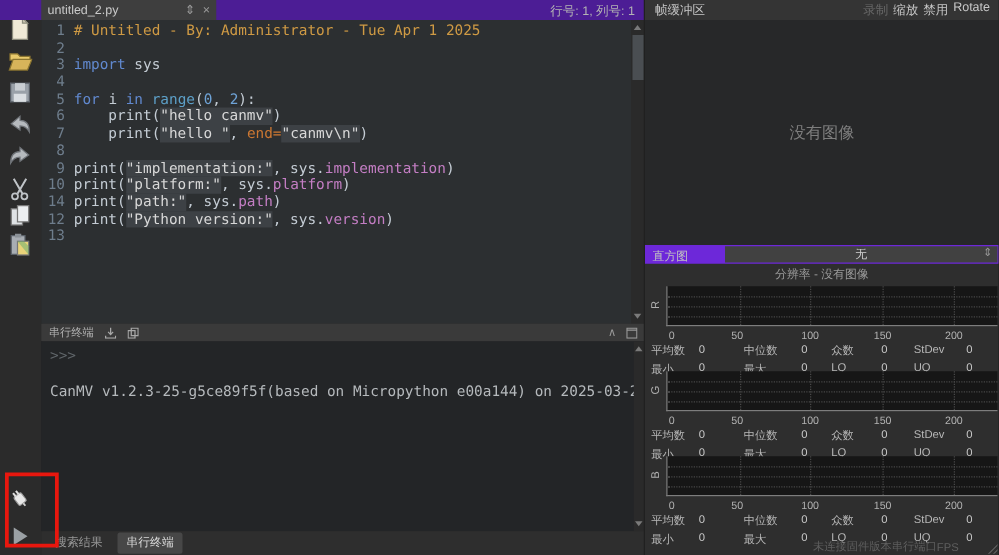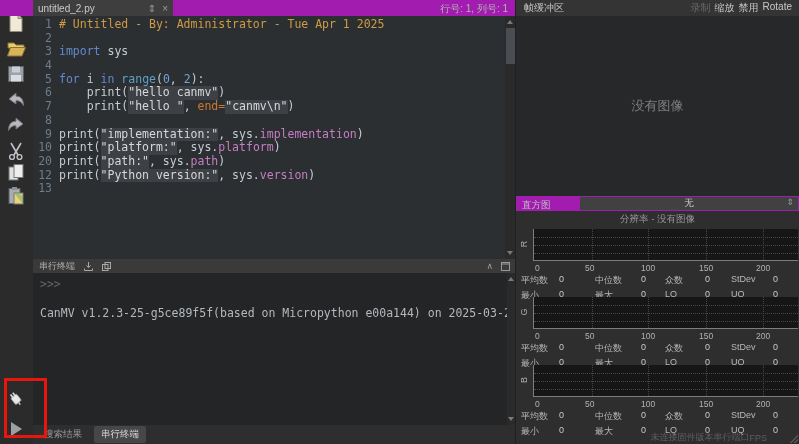--- a/index.html
+++ b/index.html
@@ -5,21 +5,21 @@
   html,body{margin:0;padding:0;background:#1b1b1b;}
   .root{position:relative;width:799px;height:444px;background:#2e2e2e;overflow:hidden;
         font-family:"Liberation Sans",sans-serif;color:#c8c8c8;-webkit-font-smoothing:antialiased;}
 
   
   .toolbar{position:absolute;left:0;top:0;width:33px;height:444px;background:#2b2b2b;border-right:1px solid #242424;}
   .tbtn{position:absolute;left:5px;width:22px;height:22px;display:flex;align-items:center;justify-content:center;}
   .tbtn svg{width:20px;height:20px;}
 
   
-  .tabbar{position:absolute;left:0;top:0;width:516px;height:16px;background:#a21caf;}
+  .tabbar{position:absolute;left:0;top:0;width:516px;height:16px;background:#4c1d95;}
   .tab{position:absolute;left:33px;top:0;height:16px;width:140px;background:#3e3e3e;display:flex;align-items:center;
        font-size:10px;color:#cacaca;padding:0 5px;box-sizing:border-box;}
   .tab .tlabel{flex:1;white-space:nowrap;overflow:hidden;}
   .tab .tadj,.tab .tclose{color:#9a9a9a;font-size:10px;margin-left:6px;cursor:default;}
   .linecol{position:absolute;right:8px;top:2px;font-size:10px;color:#b4b4b4;}
 
   
   .editor{position:absolute;left:33px;top:16px;width:472px;height:243px;background:#2c2f31;overflow:hidden;padding-top:2px;box-sizing:border-box;}
   .code-line{display:flex;height:13.7px;font:11.5px "DejaVu Sans Mono",monospace;white-space:pre;line-height:13.7px;}
   .ln{width:19px;text-align:right;margin-right:7px;color:#6e7d8c;flex:none;}
@@ -60,21 +60,21 @@
   
   .vsplit{position:absolute;left:515px;top:0;width:1px;height:444px;background:#202020;}
   .fbheader{position:absolute;left:516px;top:0;width:283px;height:16px;background:#343434;display:flex;align-items:center;font-size:10px;}
   .fbheader .fbtitle{margin-left:8px;color:#c8c8c8;}
   .fbbtns{margin-left:auto;display:flex;gap:4px;margin-right:7px;}
   .fbbtn{color:#c8c8c8;}
   .fbbtn.dis{color:#686868;}
   .fbview{position:absolute;left:516px;top:16px;width:283px;height:180px;background:#272829;display:flex;align-items:center;justify-content:center;}
   .noimg{color:#7e7e7e;font-size:13px;}
 
-  .histbar{position:absolute;left:516px;top:196px;width:283px;height:15px;background:#a21caf;}
+  .histbar{position:absolute;left:516px;top:196px;width:283px;height:15px;background:#6d28d9;}
   .histlabel{position:absolute;left:6px;top:2.5px;font-size:9.5px;color:#c0c0c0;}
   .histcombo{position:absolute;left:64px;right:1px;top:1px;bottom:1px;background:#414141;display:flex;align-items:center;justify-content:center;font-size:9.5px;color:#d2d2d2;}
   .comboarrow{position:absolute;right:4px;top:0;color:#9a9a9a;font-size:9px;}
   .histtitle{position:absolute;left:516px;top:213px;width:283px;text-align:center;font-size:9.5px;color:#9a9a9a;}
 
   .channels{position:absolute;left:516px;top:227px;width:283px;height:205px;}
   .chan{position:relative;height:68px;}
   .chanlabel{position:absolute;left:1px;top:12px;width:14px;font-size:9px;color:#b0b0b0;transform:rotate(-90deg);text-align:center;}
   .chart{position:absolute;left:17px;right:1px;top:2px;height:31px;background:#161616;border-left:1px solid #7d7d7d;border-bottom:1px solid #7d7d7d;}
   .hgrid{position:absolute;left:0;right:0;height:0;border-top:1px dotted #474747;}
@@ -178,21 +178,21 @@
       <div class="code-line"><span class="ln">1</span><span class="tk-cmt"># Untitled - By: Administrator - Tue Apr 1 2025</span></div>
       <div class="code-line"><span class="ln">2</span></div>
       <div class="code-line"><span class="ln">3</span><span class="tk-kw">import</span><span class="tk-pln"> sys</span></div>
       <div class="code-line"><span class="ln">4</span></div>
       <div class="code-line"><span class="ln">5</span><span class="tk-kw">for</span><span class="tk-pln"> i </span><span class="tk-kw">in</span><span class="tk-pln"> </span><span class="tk-fn">range</span><span class="tk-pln">(</span><span class="tk-num">0</span><span class="tk-pln">, </span><span class="tk-num">2</span><span class="tk-pln">):</span></div>
       <div class="code-line"><span class="ln">6</span><span class="tk-pln">    print(</span><span class="tk-str">"hello canmv"</span><span class="tk-pln">)</span></div>
       <div class="code-line"><span class="ln">7</span><span class="tk-pln">    print(</span><span class="tk-str">"hello "</span><span class="tk-pln">, </span><span class="tk-kwa">end=</span><span class="tk-str">"canmv\n"</span><span class="tk-pln">)</span></div>
       <div class="code-line"><span class="ln">8</span></div>
       <div class="code-line"><span class="ln">9</span><span class="tk-pln">print(</span><span class="tk-str">"implementation:"</span><span class="tk-pln">, sys.</span><span class="tk-att">implementation</span><span class="tk-pln">)</span></div>
       <div class="code-line"><span class="ln">10</span><span class="tk-pln">print(</span><span class="tk-str">"platform:"</span><span class="tk-pln">, sys.</span><span class="tk-att">platform</span><span class="tk-pln">)</span></div>
-      <div class="code-line"><span class="ln">20</span><span class="tk-pln">print(</span><span class="tk-str">"path:"</span><span class="tk-pln">, sys.</span><span class="tk-att">path</span><span class="tk-pln">)</span></div>
+      <div class="code-line"><span class="ln">14</span><span class="tk-pln">print(</span><span class="tk-str">"path:"</span><span class="tk-pln">, sys.</span><span class="tk-att">path</span><span class="tk-pln">)</span></div>
       <div class="code-line"><span class="ln">12</span><span class="tk-pln">print(</span><span class="tk-str">"Python version:"</span><span class="tk-pln">, sys.</span><span class="tk-att">version</span><span class="tk-pln">)</span></div>
       <div class="code-line"><span class="ln">13</span></div>
     </div>
   <div class="escroll">
     <span class="arr up"></span>
     <div class="thumb"></div>
     <span class="arr dn"></span>
   </div>
 
   <div class="termbar">

